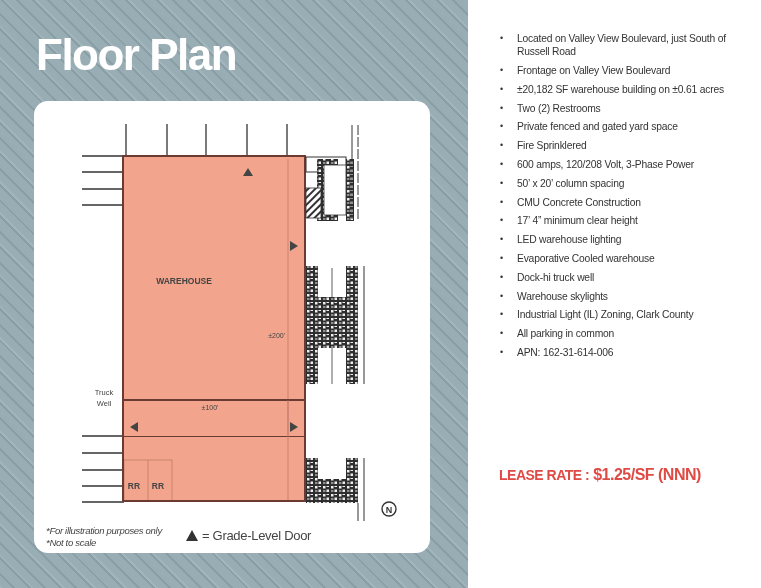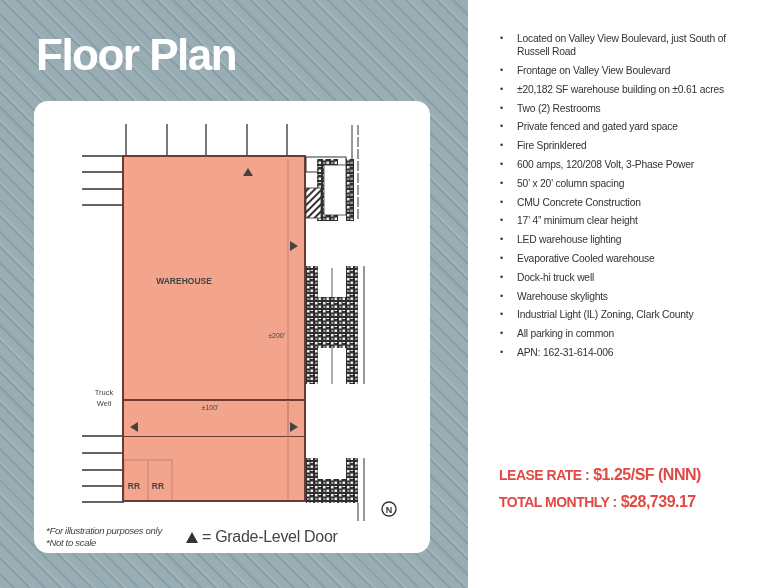--- a/index.html
+++ b/index.html
@@ -6,21 +6,21 @@
   body{width:761px;height:588px;position:relative;overflow:hidden;background:#fff;font-family:"Liberation Sans",sans-serif;}
   .left{position:absolute;left:0;top:0;width:468px;height:588px;
     background-color:#98adb4;
     background-image:repeating-linear-gradient(45deg, rgba(255,255,255,0.0) 0px, rgba(255,255,255,0.0) 9px, rgba(120,140,148,0.45) 9px, rgba(120,140,148,0.45) 11px);}
   .left:before{content:"";position:absolute;left:0;top:0;width:100%;height:100%;
     background-image:repeating-linear-gradient(45deg, rgba(255,255,255,0.10) 0px, rgba(255,255,255,0.10) 2px, transparent 2px, transparent 22px);}
   .title{position:absolute;left:36px;top:30px;font-size:44px;font-weight:bold;color:#fff;letter-spacing:-1.5px;}
   .card{position:absolute;left:34px;top:101px;width:396px;height:452px;background:#fff;border-radius:14px;}
   .plan{position:absolute;left:0;top:0;}
   .note{position:absolute;left:12px;top:424px;font-size:9.5px;font-style:italic;color:#444;line-height:12px;letter-spacing:-0.3px;}
-  .legend{position:absolute;left:152px;top:427px;font-size:16px;color:#444;display:flex;align-items:center;letter-spacing:-0.3px;}
+  .legend{position:absolute;left:152px;top:427px;font-size:13px;color:#444;display:flex;align-items:center;letter-spacing:-0.3px;}
   .tri{width:0;height:0;border-left:6px solid transparent;border-right:6px solid transparent;border-bottom:11px solid #333;margin-right:4px;}
   .right{position:absolute;left:468px;top:0;width:293px;height:588px;border-radius:7px;}
   .bullets{position:absolute;left:30px;top:32px;margin:0;padding:0;list-style:none;width:262px;}
   .bullets li{position:relative;padding-left:19px;font-size:10.3px;color:#333;line-height:13.2px;margin-bottom:5.6px;letter-spacing:-0.2px;}
   .bullets li:before{content:"•";position:absolute;left:2px;top:0;font-size:9px;}
   .lease{position:absolute;left:31px;top:462px;color:#e04a45;font-weight:bold;font-size:16px;letter-spacing:-0.5px;line-height:25.5px;}
   .lease .big{font-size:14px;}
 </style>
 </head>
 <body>
@@ -144,15 +144,14 @@
     <li>Evaporative Cooled warehouse</li>
     <li>Dock-hi truck well</li>
     <li>Warehouse skylights</li>
     <li>Industrial Light (IL) Zoning, Clark County</li>
     <li>All parking in common</li>
     <li>APN: 162-31-614-006</li>
   </ul>
 
   <div class="lease">
     <div><span class="big">LEASE RATE :</span> <span>$1.25/SF (NNN)</span></div>
-    <div><span class="big">TOTAL MONTHLY :</span> <span>$28,739.17</span></div>
   </div>
 </div>
 
 </body></html>

